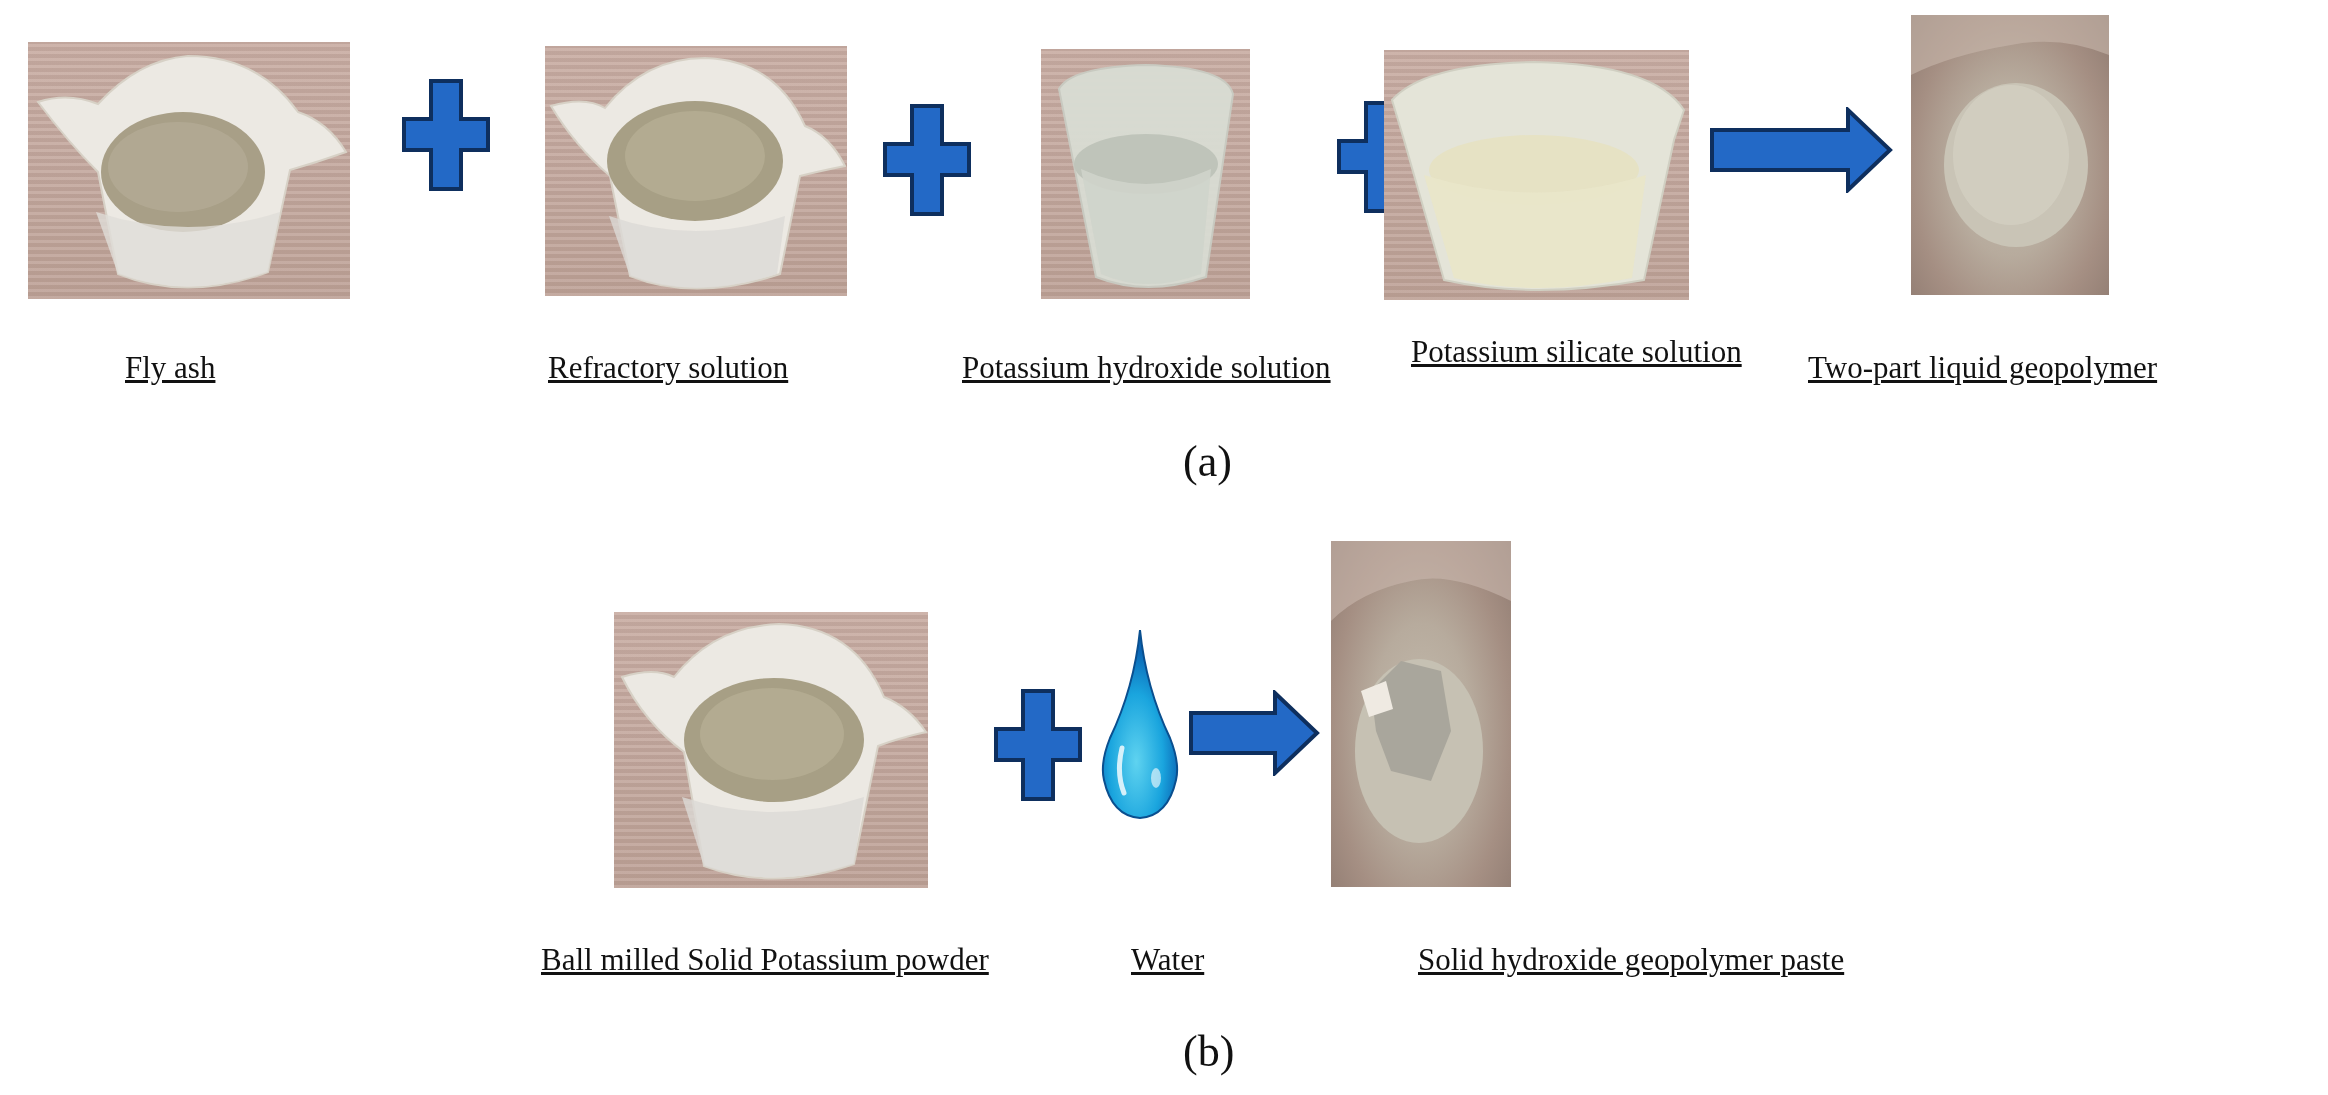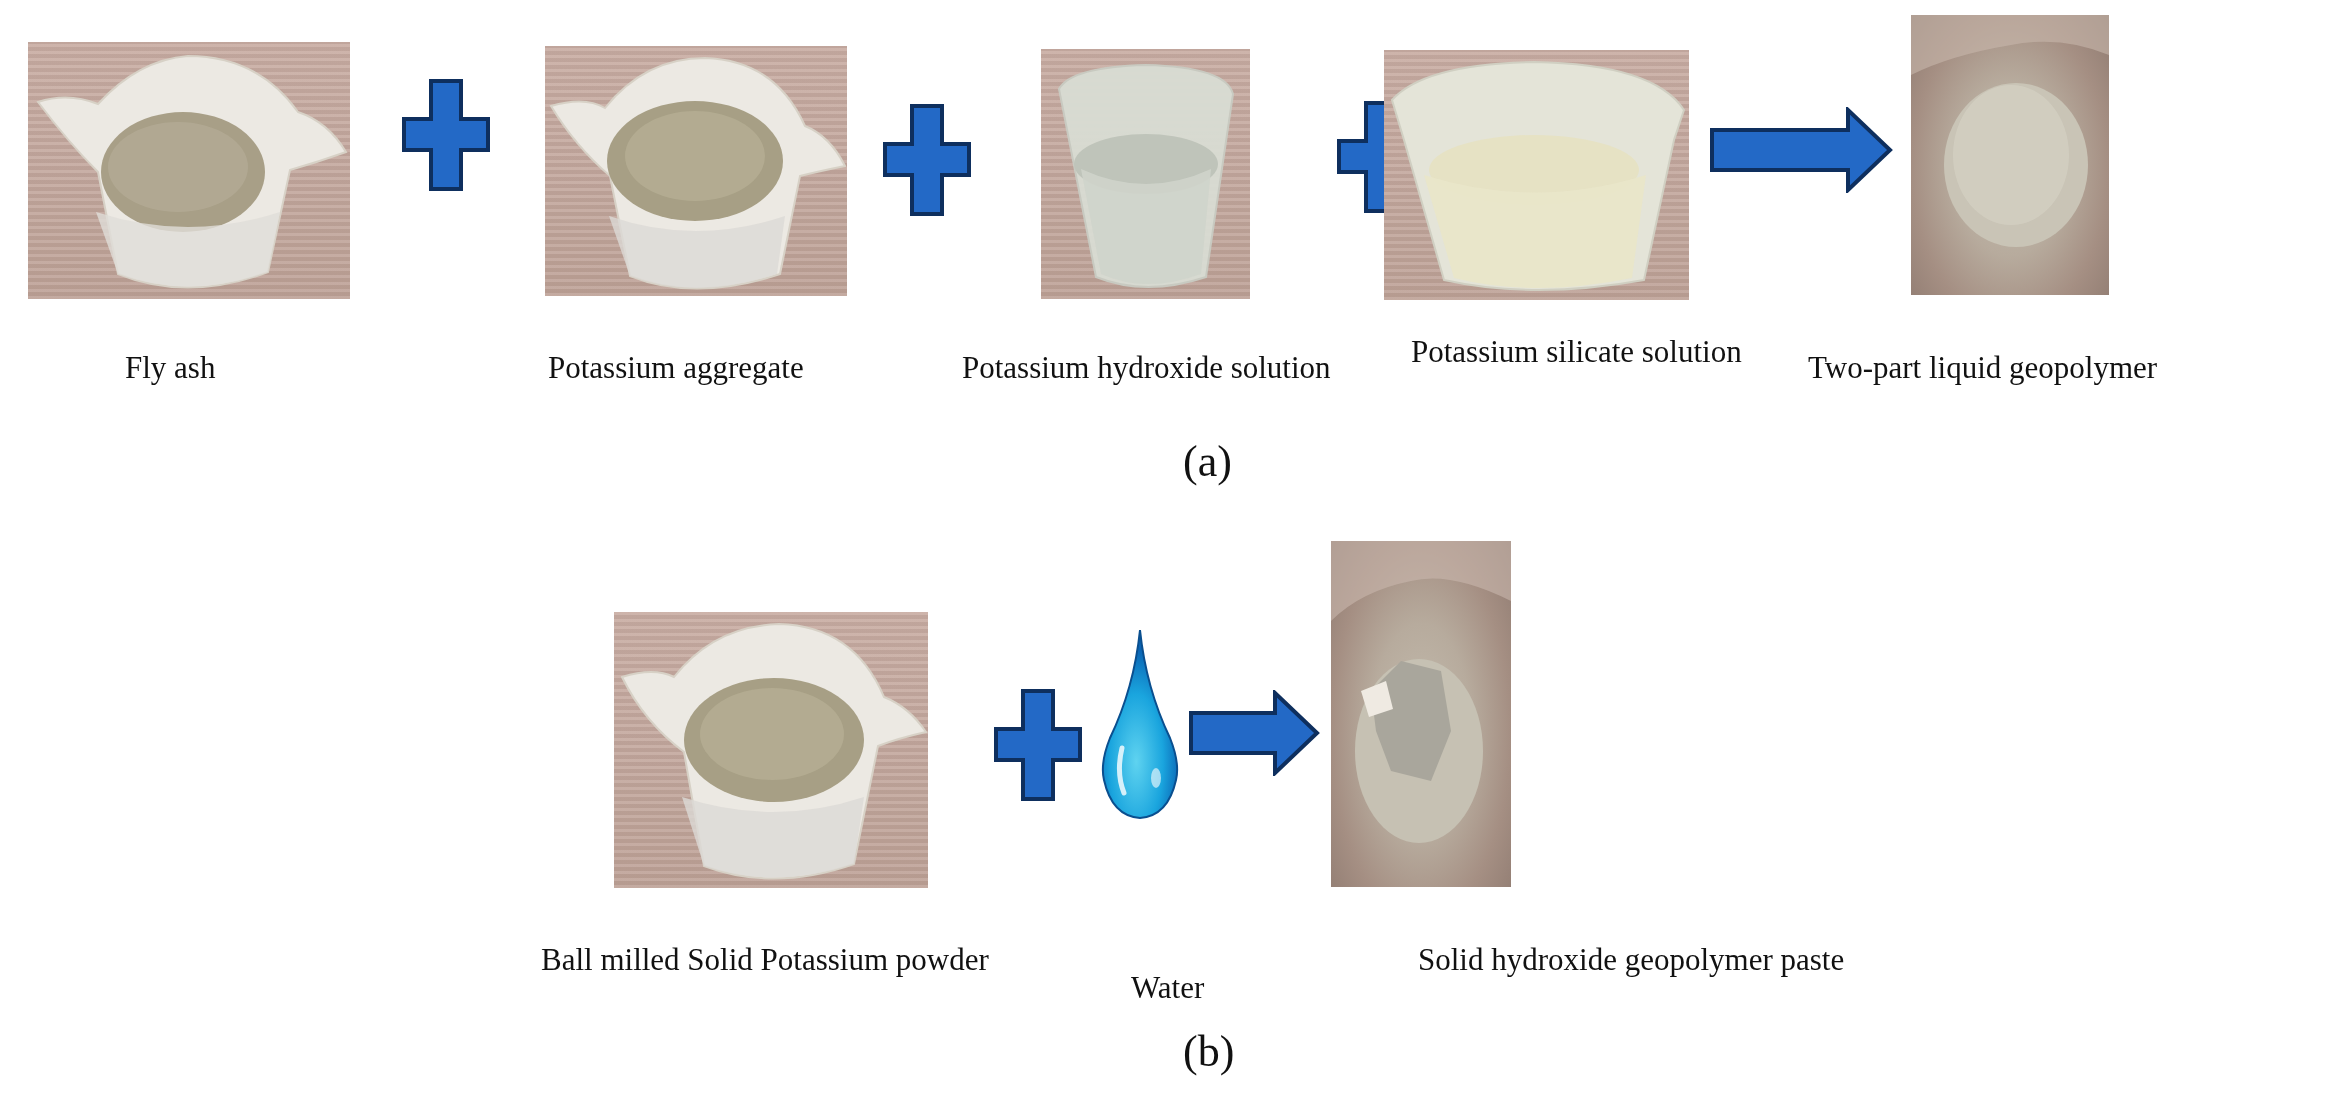--- a/index.html
+++ b/index.html
@@ -1,20 +1,20 @@
 <!DOCTYPE html>
 <html><head>
   <meta charset="utf-8">
   <style>
     html, body { margin: 0; padding: 0; background: #ffffff; }
     body { width: 2328px; height: 1095px; position: relative; overflow: hidden;
            font-family: "Liberation Serif", "DejaVu Serif", serif; color: #111; }
     .abs { position: absolute; }
     .photo { position: absolute; overflow: hidden; }
-    .label { position: absolute; font-size: 31px; white-space: nowrap; line-height: 1; }
+    .label { position: absolute; font-size: 31px; white-space: nowrap; line-height: 1; text-decoration: underline; }
     .caption { position: absolute; font-size: 44px; line-height: 1; }
     svg { display: block; }
 
     
     .bg-table {
       background:
         repeating-linear-gradient(0deg, rgba(255,255,255,0.10) 0 3px, rgba(0,0,0,0.04) 3px 7px),
         linear-gradient(180deg, #c8aca2 0%, #c3a79d 50%, #bda196 100%);
     }
     .bg-bowl {
@@ -43,21 +43,21 @@
   </div>
 
   <div class="photo bg-table" style="left:545px; top:46px; width:302px; height:250px;">
     <svg width="302" height="250" viewBox="0 0 302 250">
       <path d="M6 60 Q40 50 60 62 Q100 12 160 12 Q230 14 260 80 Q285 90 300 120 Q275 125 255 130 L235 228 Q150 256 85 230 L65 130 Q30 100 6 60 Z" fill="#ece9e3" stroke="#d7d1c6" stroke-width="2"></path>
       <ellipse cx="150" cy="115" rx="88" ry="60" fill="#a79f85"></ellipse>
       <ellipse cx="150" cy="110" rx="70" ry="45" fill="#b8b096" opacity="0.7"></ellipse>
       <path d="M64 170 Q150 200 240 170 L232 228 Q150 255 85 230 Z" fill="#dcd9d6" opacity="0.8"></path>
     </svg>
   </div>
-  <div class="label" style="left:548px; top:352px;">Potassium aggregate</div>
+  <div class="label" style="left:548px; top:352px;">Refractory solution</div>
 
   <div class="abs" style="left:883px; top:104px;">
     <svg width="88" height="112" viewBox="0 0 88 112">
       <path d="M29 2 H59 V40 H86 V71 H59 V110 H29 V71 H2 V40 H29 Z" fill="#2369c6" stroke="#0e2f5e" stroke-width="4"></path>
     </svg>
   </div>
 
   <div class="photo bg-table" style="left:1041px; top:49px; width:209px; height:250px;">
     <svg width="209" height="250" viewBox="0 0 209 250">
       <path d="M18 40 Q30 18 105 16 Q185 18 192 45 L165 228 Q105 248 55 228 Z" fill="#d9ddd4" stroke="#c9ccc3" stroke-width="2" opacity="0.95"></path>
@@ -125,21 +125,21 @@
           <stop offset="0%" stop-color="#5fd3f0"></stop>
           <stop offset="60%" stop-color="#1aa5de"></stop>
           <stop offset="100%" stop-color="#0a64b4"></stop>
         </radialGradient>
       </defs>
       <path d="M40 2 Q46 60 70 110 Q80 135 76 152 Q68 188 40 190 Q12 188 4 152 Q0 135 10 110 Q34 60 40 2 Z" fill="url(#dropgrad)" stroke="#0a4f8f" stroke-width="2"></path>
       <path d="M22 120 Q16 145 24 165" stroke="#ffffff" stroke-width="5" fill="none" opacity="0.8" stroke-linecap="round"></path>
       <ellipse cx="56" cy="150" rx="5" ry="10" fill="#ffffff" opacity="0.6"></ellipse>
     </svg>
   </div>
-  <div class="label" style="left:1131px; top:944px;margin-top:28px;">Water</div>
+  <div class="label" style="left:1131px; top:944px;">Water</div>
 
   <div class="abs" style="left:1188px; top:690px;">
     <svg width="132" height="86" viewBox="0 0 132 86">
       <path d="M3 23 H87 V3 L129 43 L87 83 V63 H3 Z" fill="#2369c6" stroke="#0e2f5e" stroke-width="4"></path>
     </svg>
   </div>
 
   <div class="photo bg-bowl" style="left:1331px; top:541px; width:180px; height:346px;">
     <svg width="180" height="346" viewBox="0 0 180 346">
       <ellipse cx="88" cy="210" rx="64" ry="92" fill="#c6c1b3"></ellipse>

